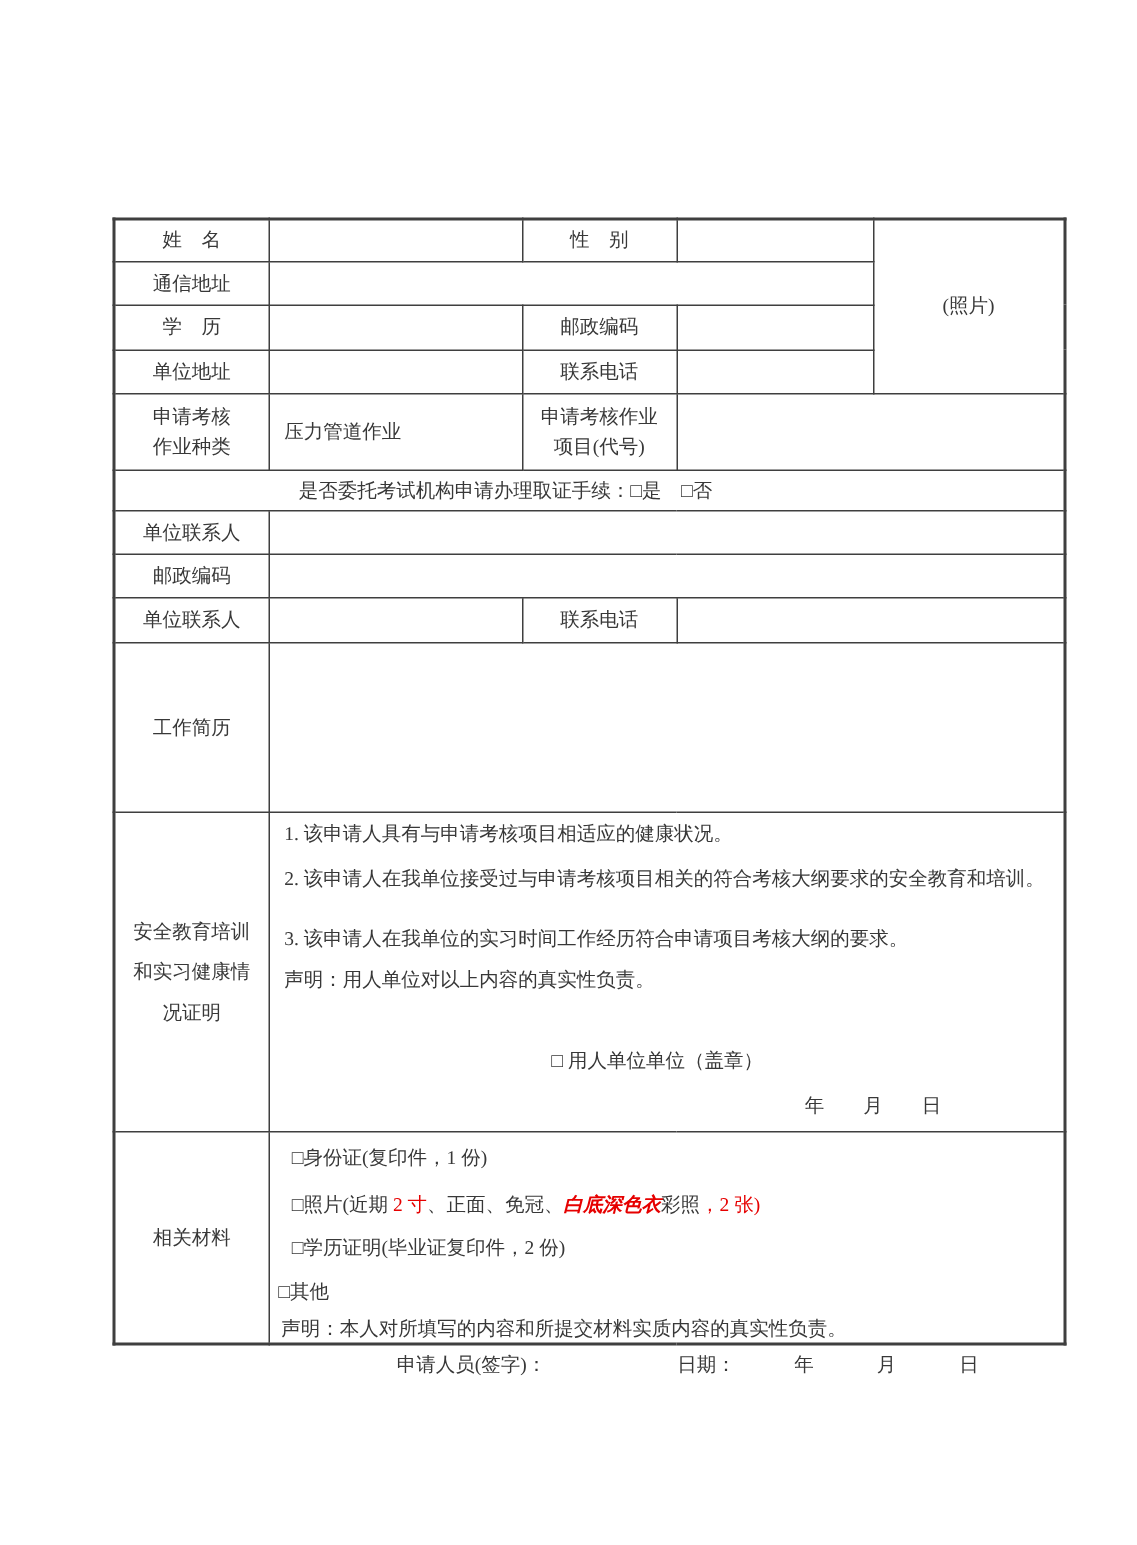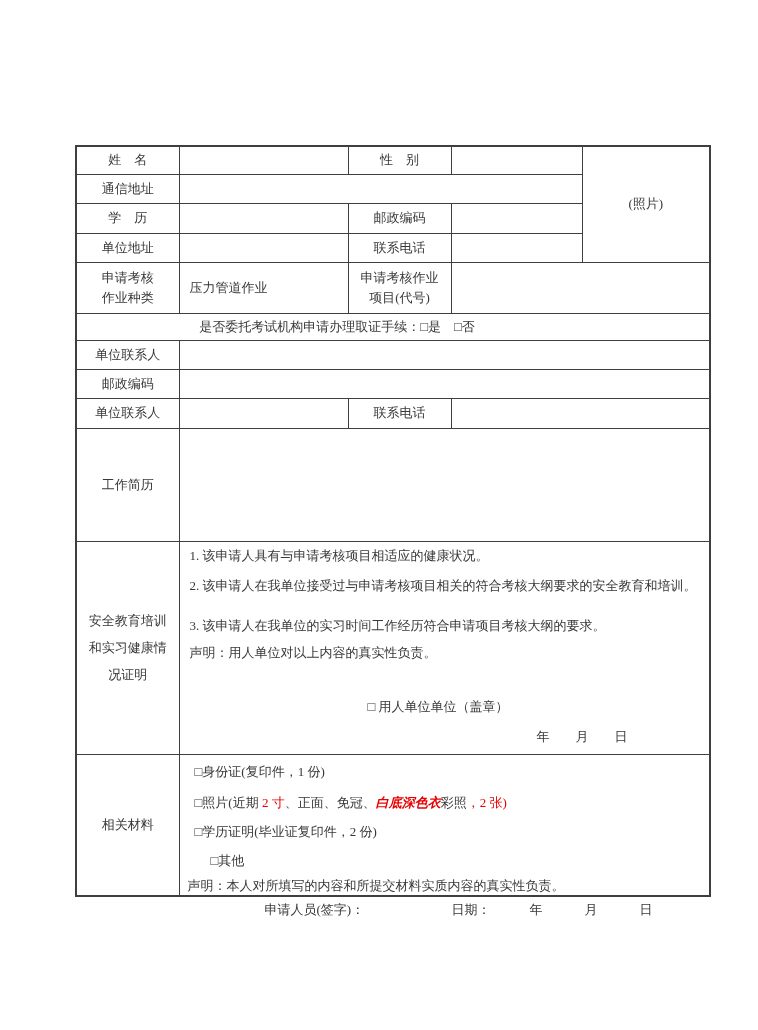--- a/index.html
+++ b/index.html
@@ -40,21 +40,21 @@
   .s-item2 { left:10px; top:35px; }
   .s-item3 { left:10px; top:75px; }
   .s-state { left:10px; top:102px; }
   .s-stamp { left:188px; top:156px; }
   .s-date  { left:357px; top:186px; }
 
   
   .m-item1 { left:15px; top:8px; }
   .m-item2 { left:15px; top:39px; }
   .m-item3 { left:15px; top:68px; }
-  .m-item4 { left:31px; top:97px; }
+  .m-item4 { left:6px; top:97px; }
   .m-state { left:8px;  top:122px; }
   .m-sign  { left:85px; top:146px; }
   .m-datel { left:272px; top:146px; }
   .m-year  { left:350px; top:146px; }
   .m-month { left:405px; top:146px; }
   .m-day   { left:460px; top:146px; }
 
   .red { color:#e60000; }
   .red-bi { color:#e60000; font-weight:bold; font-style:italic; }
 

